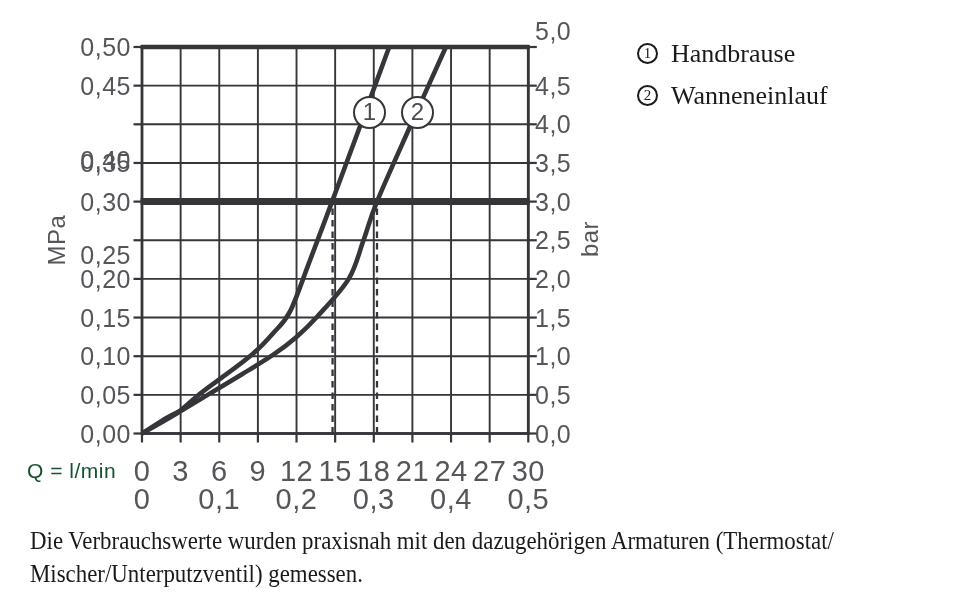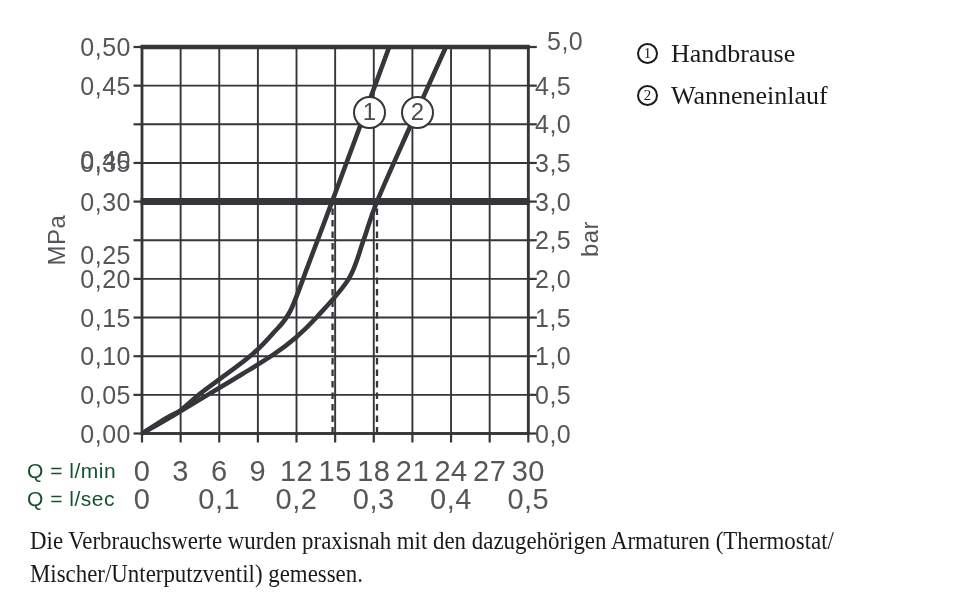--- a/index.html
+++ b/index.html
@@ -118,21 +118,20 @@
         </clipPath>
       </defs>
       <path d="M 142.0 433.5 C 146.3 430.8, 161.3 421.1, 167.8 417.3 C 174.2 413.4, 175.5 414.0, 180.6 410.3 C 185.8 406.6, 192.2 400.0, 198.7 394.9 C 205.1 389.7, 210.2 386.2, 219.3 379.4 C 228.3 372.6, 243.7 361.6, 252.7 353.9 C 261.8 346.2, 267.1 340.1, 273.3 333.0 C 279.6 325.9, 284.1 323.2, 290.1 311.4 C 296.1 299.5, 302.3 280.4, 309.4 261.9 C 316.5 243.3, 325.1 220.2, 332.6 200.1 C 340.1 180.0, 345.0 166.8, 354.5 141.3 C 363.9 115.8, 383.4 62.7, 389.2 47.0" fill="none" stroke="#35353a" stroke-width="4.6" stroke-linecap="round" stroke-linejoin="round" clip-path="url(#plotclip)"></path>
       <path d="M 142.0 433.5 C 147.4 430.4, 163.2 421.4, 174.2 414.9 C 185.1 408.5, 196.3 401.7, 207.7 394.9 C 219.0 388.0, 231.5 380.7, 242.4 374.0 C 253.4 367.3, 264.3 360.8, 273.3 354.7 C 282.4 348.5, 289.2 343.2, 296.5 336.9 C 303.8 330.6, 308.4 326.4, 317.1 316.8 C 325.8 307.1, 340.9 291.7, 348.7 278.9 C 356.4 266.1, 358.8 253.1, 363.5 240.3 C 368.2 227.4, 369.1 220.9, 377.0 201.6 C 384.9 182.3, 399.6 150.1, 411.1 124.3 C 422.6 98.5, 440.1 59.9, 445.9 47.0" fill="none" stroke="#35353a" stroke-width="4.6" stroke-linecap="round" stroke-linejoin="round" clip-path="url(#plotclip)"></path>
     </svg>
 
   <div class="axis-unit" id="unit-mpa">MPa</div>
   <div class="axis-unit" id="unit-bar">bar</div>
 
   <div class="xrow-label" id="xrow1-label">Q = l/min</div>
-  <div class="xrow-label" id="xrow2-label">Q = l/sec</div>
 
   <div class="curve-marker" id="marker-1">1</div>
   <div class="curve-marker" id="marker-2">2</div>
 
   <div class="legend-item" id="legend-item-1">
     <span class="legend-circle">1</span>
     <span class="legend-label">Handbrause</span>
   </div>
   <div class="legend-item" id="legend-item-2">
     <span class="legend-circle">2</span>
@@ -148,21 +147,21 @@
     <div class="ytick left" style="top: 72.65px;">0,45</div>
     <div class="ytick left" style="top: 111.3px; margin-top: 36px;">0,40</div>
     <div class="ytick left" style="top: 149.95px;">0,35</div>
     <div class="ytick left" style="top: 188.6px;">0,30</div>
     <div class="ytick left" style="top: 227.25px; margin-top: 15px;">0,25</div>
     <div class="ytick left" style="top: 265.9px;">0,20</div>
     <div class="ytick left" style="top: 304.55px;">0,15</div>
     <div class="ytick left" style="top: 343.2px;">0,10</div>
     <div class="ytick left" style="top: 381.85px;">0,05</div>
     <div class="ytick left" style="top: 420.5px;">0,00</div>
-    <div class="ytick right" style="top: 28px; margin-left: 12px;">5,0</div>
+    <div class="ytick right" style="top: 18px;">5,0</div>
     <div class="ytick right" style="top: 72.65px;">4,5</div>
     <div class="ytick right" style="top: 111.3px;">4,0</div>
     <div class="ytick right" style="top: 149.95px;">3,5</div>
     <div class="ytick right" style="top: 188.6px;">3,0</div>
     <div class="ytick right" style="top: 227.25px;">2,5</div>
     <div class="ytick right" style="top: 265.9px;">2,0</div>
     <div class="ytick right" style="top: 304.55px;">1,5</div>
     <div class="ytick right" style="top: 343.2px;">1,0</div>
     <div class="ytick right" style="top: 381.85px;">0,5</div>
     <div class="ytick right" style="top: 420.5px;">0,0</div>

